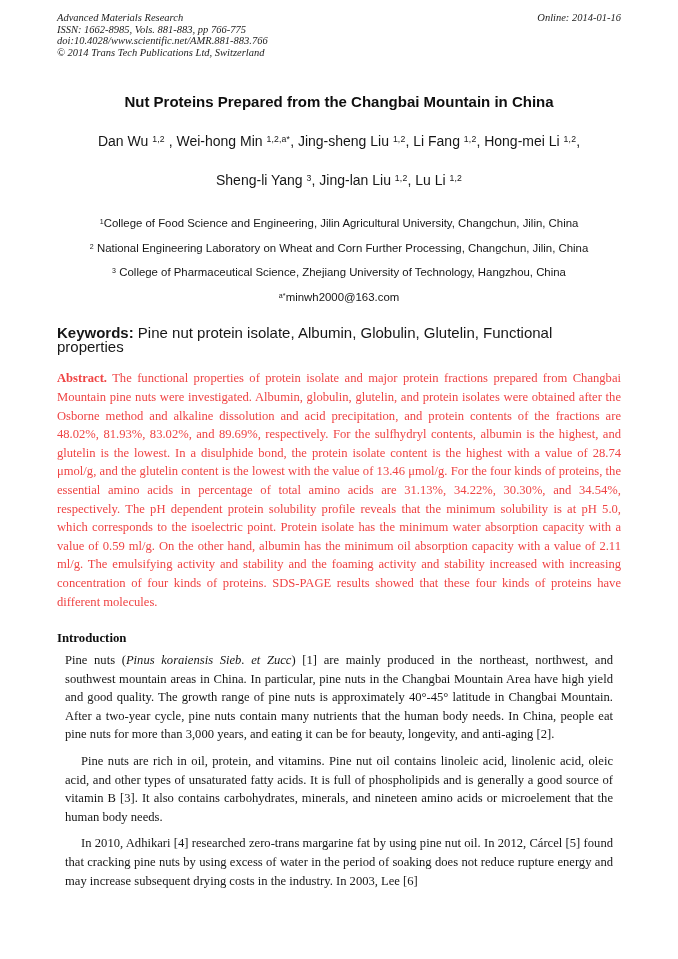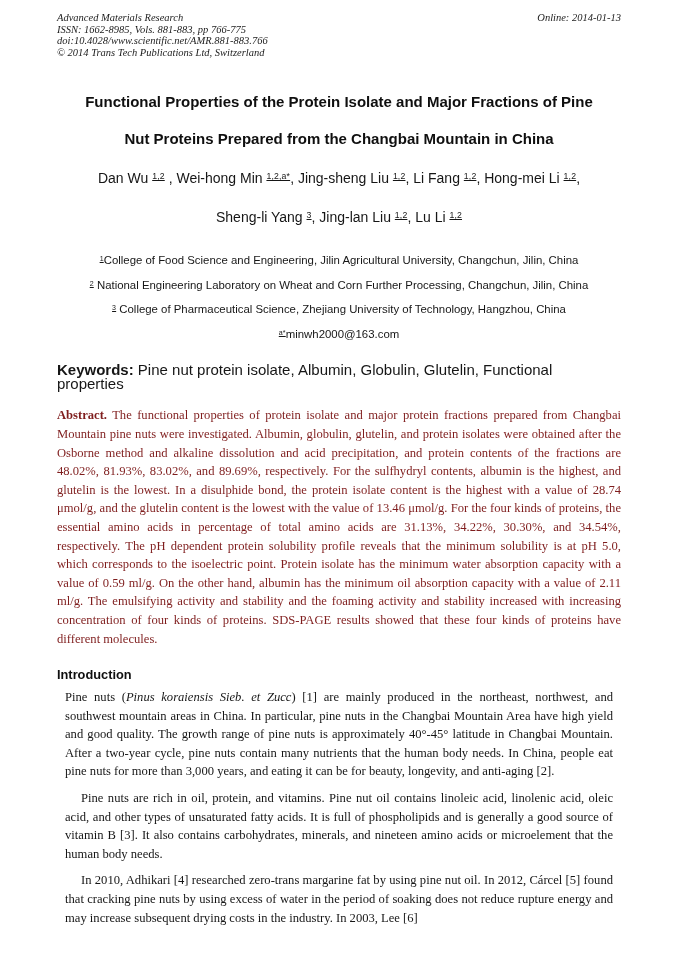--- a/index.html
+++ b/index.html
@@ -48,21 +48,20 @@
     font-family: "Liberation Sans", sans-serif;
     font-size: 14px;
     line-height: 37px;
     color: #161616;
   }
   .sup {
     font-size: 0.62em;
     position: relative;
     top: -0.45em;
     letter-spacing: 0.02em;
-    text-decoration: underline;
   }
   
   .affiliations {
     margin-top: 11px;
     text-align: center;
     font-family: "Liberation Sans", sans-serif;
     font-size: 11.4px;
     line-height: 23.5px;
     color: #161616;
   }
@@ -75,26 +74,26 @@
     color: #161616;
   }
   .keywords .label { font-weight: bold; }
   
   .abstract {
     margin-top: 15px;
     font-family: "Liberation Serif", serif;
     font-size: 12.6px;
     line-height: 18.6px;
     text-align: justify;
-    color: #7f1d1d;
+    color: #ef4444;
   }
   .abstract .label { font-weight: bold; }
   .section-heading {
     margin-top: 19px;
-    font-family: Liberation Sans, sans-serif;
+    font-family: Liberation Serif, serif;
     font-weight: bold;
     font-size: 12.8px;
     line-height: 16px;
     color: #0f0f0f;
   }
   .body-text {
     font-family: "Liberation Serif", serif;
     font-size: 12.6px;
     line-height: 18.6px;
     text-align: justify;
@@ -116,25 +115,24 @@
 
 <div class="page">
 
   <div class="pub-header">
     <div>
       <div>Advanced Materials Research</div>
       <div>ISSN: 1662-8985, Vols. 881-883, pp 766-775</div>
       <div>doi:10.4028/www.scientific.net/AMR.881-883.766</div>
       <div>© 2014 Trans Tech Publications Ltd, Switzerland</div>
     </div>
-    <div>Online: 2014-01-13</div>
+    <div>Online: 2014-01-16</div>
   </div>
 
   <div class="paper-title">
-    <div>Functional Properties of the Protein Isolate and Major Fractions of Pine</div>
     <div>Nut Proteins Prepared from the Changbai Mountain in China</div>
   </div>
 
   <div class="authors">
     <div>
       <span>Dan Wu </span><span class="sup">1,2</span><span> , Wei-hong Min </span><span class="sup">1,2,a*</span><span>, Jing-sheng Liu </span><span class="sup">1,2</span><span>, Li Fang </span><span class="sup">1,2</span><span>, Hong-mei Li </span><span class="sup">1,2</span><span>,</span>
     </div>
     <div>
       <span>Sheng-li Yang </span><span class="sup">3</span><span>, Jing-lan Liu </span><span class="sup">1,2</span><span>, Lu Li </span><span class="sup">1,2</span>
     </div>

